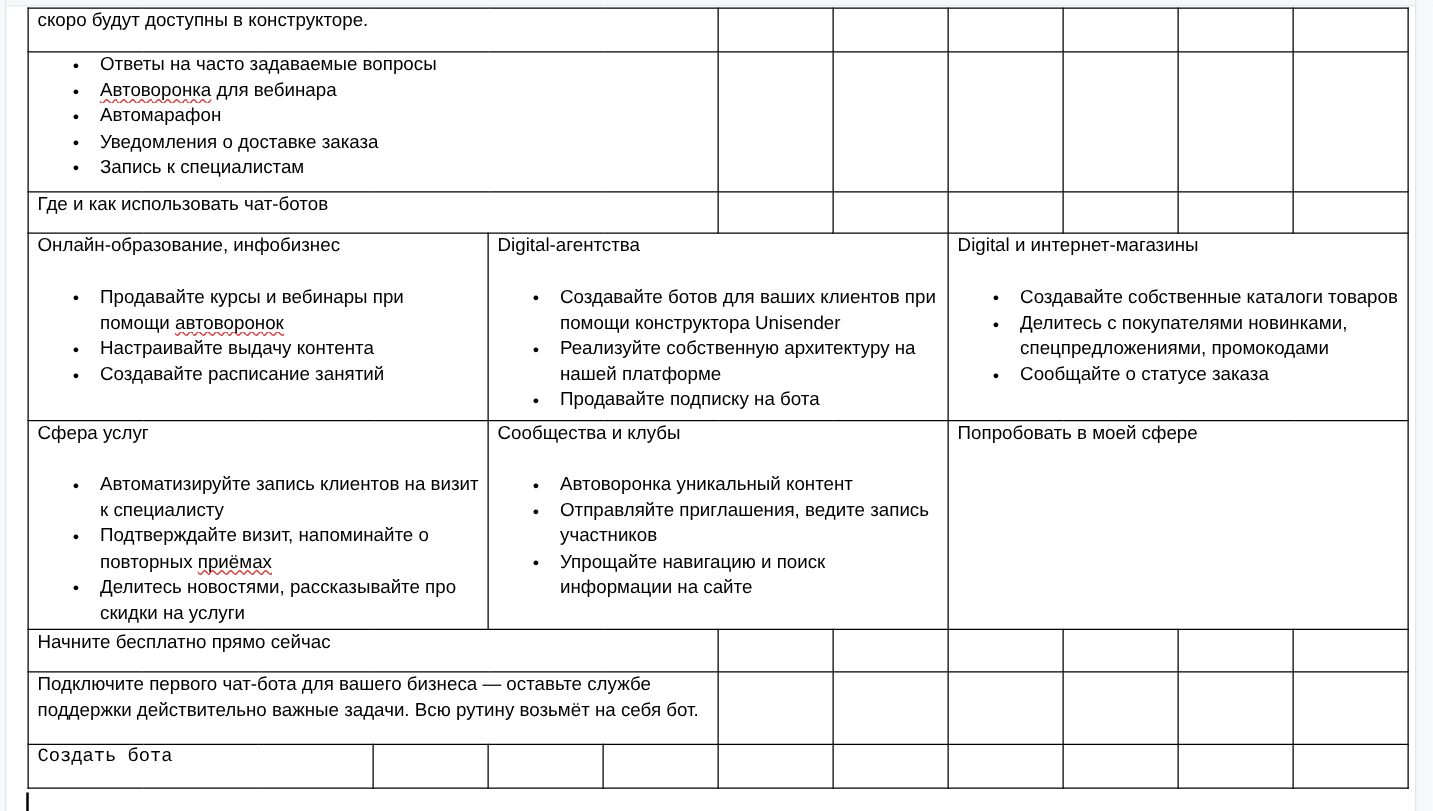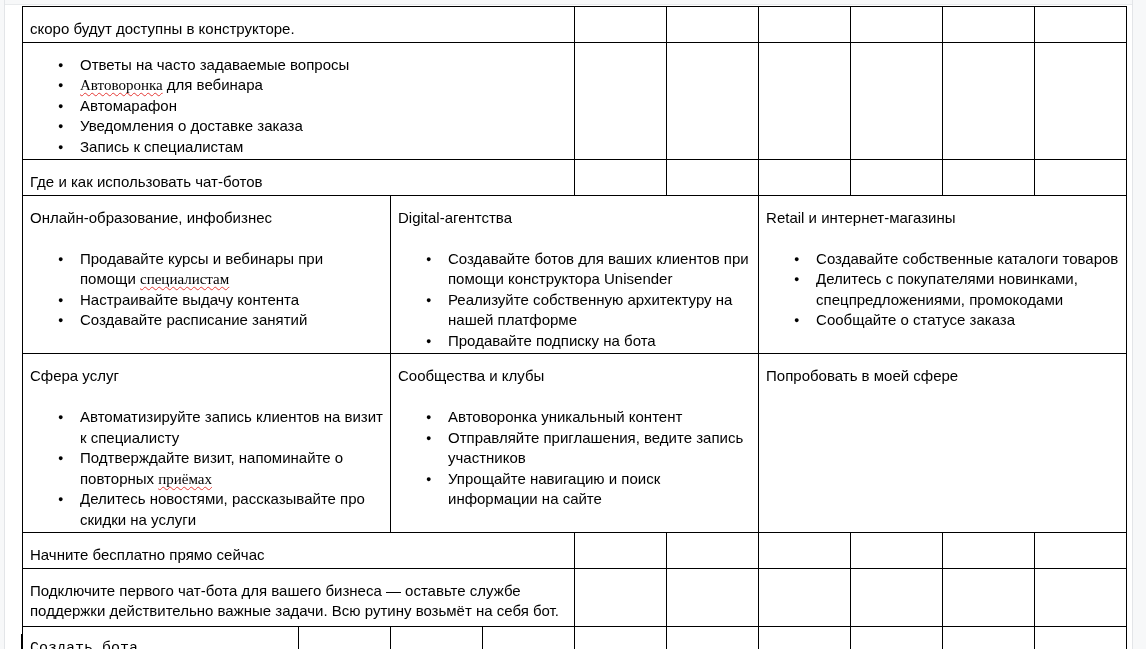--- a/index.html
+++ b/index.html
@@ -11,21 +11,21 @@
     font-size:15px; line-height:20.5px;
   }
   .edge-top   { position:absolute; left:0; top:0; width:1146px; height:5px; background:#f7f8f9; border-bottom:1px solid #e8eaec; }
   .edge-left  { position:absolute; left:0; top:0; width:5px; height:649px; background:#f7f8f9; border-right:1px solid #e3e5e8; }
   .edge-right { position:absolute; left:1132px; top:0; width:14px; height:649px; background:#f7f8f9; border-left:1px solid #e3e5e8; }
 
   table.doc-table {
     position:absolute; left:22px; top:6px;
     border-collapse:collapse; table-layout:fixed; width:1104px;
   }
-  .doc-table td { border:1.5px solid #000000; vertical-align:top; padding:12px 7px 2px 7px; overflow:hidden; }
+  .doc-table td { border:1.5px solid #000000; vertical-align:top; padding:0 7px 2px 7px; overflow:hidden; }
   col { width:92px; }
 
   tr.rh-intro   { height:35px; }
   tr.rh-list    { height:112px; }
   tr.rh-where   { height:33px;margin-top:13px; }
   tr.rh-sec1    { height:150px;margin-top:44px; }
   tr.rh-sec2    { height:166px; }
   tr.rh-cta     { height:34px; }
   tr.rh-desc    { height:58px; }
   tr.rh-create  { height:35px;font-family:Liberation Mono, monospace; }
@@ -37,21 +37,20 @@
     font-size:9px; line-height:20.5px;
   }
   .blank-line { height:20.5px; }
   .miss {
     text-decoration-line:underline;
     text-decoration-style:wavy;
     text-decoration-color:#e53935;
     text-decoration-thickness:1px;
     text-underline-offset:2px;
     text-decoration-skip-ink:none;
-    font-family:Liberation Serif, serif;
   }
   .caret { position:absolute; left:21px; top:634px; width:2px; height:15px; background:#000000; }
 </style>
 </head>
 <body>
 
 <div class="edge-top"></div>
 <div class="edge-left"></div>
 <div class="edge-right"></div>
 
@@ -108,36 +107,36 @@
     <td></td>
     <td></td>
     <td></td>
   </tr>
 
   <tr class="rh-sec1">
     <td colspan="4">
       <div>Онлайн-образование, инфобизнес</div>
       <div class="blank-line"></div>
       <ul class="docs-list">
-        <li><span>Продавайте курсы и вебинары при помощи </span><span class="miss">специалистам</span><span></span></li>
+        <li><span>Продавайте курсы и вебинары при помощи </span><span class="miss">автоворонок</span><span></span></li>
         <li><span>Настраивайте выдачу контента</span><span class="miss"></span><span></span></li>
         <li><span>Создавайте расписание занятий</span><span class="miss"></span><span></span></li>
       </ul>
     </td>
     <td colspan="4">
       <div>Digital-агентства</div>
       <div class="blank-line"></div>
       <ul class="docs-list">
         <li><span>Создавайте ботов для ваших клиентов при помощи конструктора Unisender</span><span class="miss"></span><span></span></li>
         <li><span>Реализуйте собственную архитектуру на нашей платформе</span><span class="miss"></span><span></span></li>
         <li><span>Продавайте подписку на бота</span><span class="miss"></span><span></span></li>
       </ul>
     </td>
     <td colspan="4">
-      <div>Retail и интернет-магазины</div>
+      <div>Digital и интернет-магазины</div>
       <div class="blank-line"></div>
       <ul class="docs-list">
         <li><span>Создавайте собственные каталоги товаров</span><span class="miss"></span><span></span></li>
         <li><span>Делитесь с покупателями новинками, спецпредложениями, промокодами</span><span class="miss"></span><span></span></li>
         <li><span>Сообщайте о статусе заказа</span><span class="miss"></span><span></span></li>
       </ul>
     </td>
   </tr>
 
   <tr class="rh-sec2">

